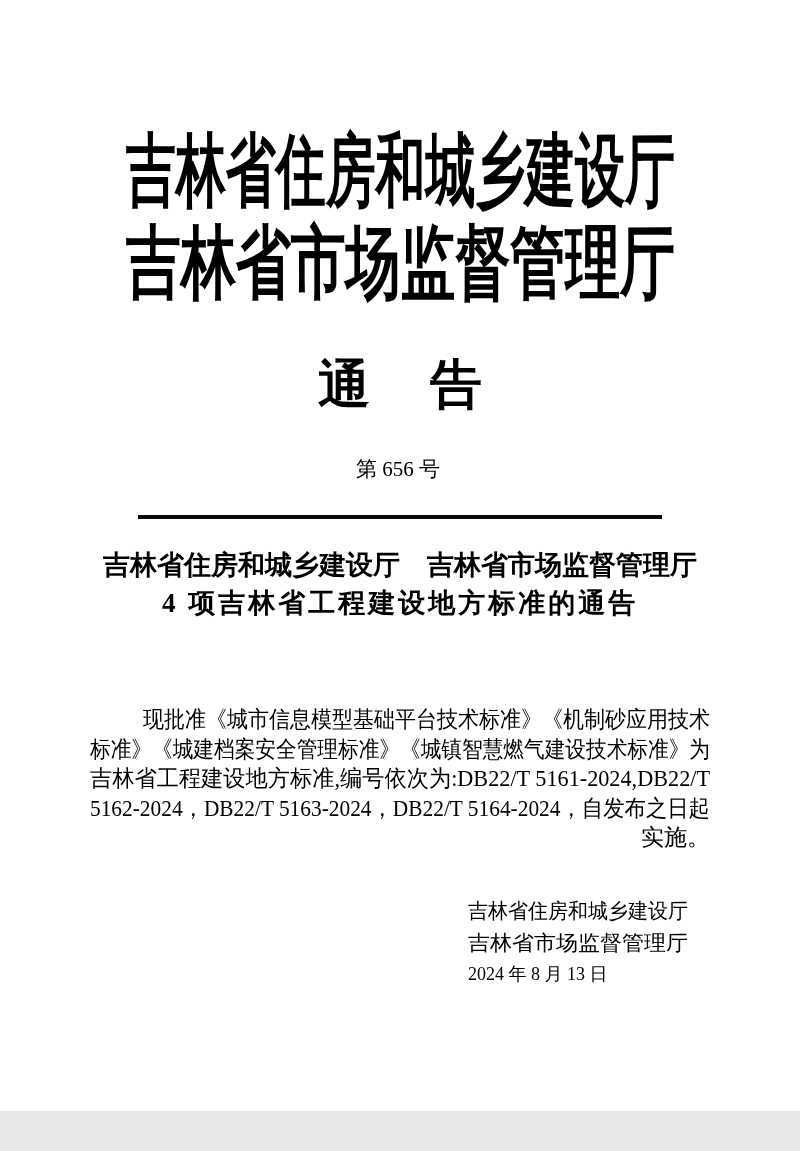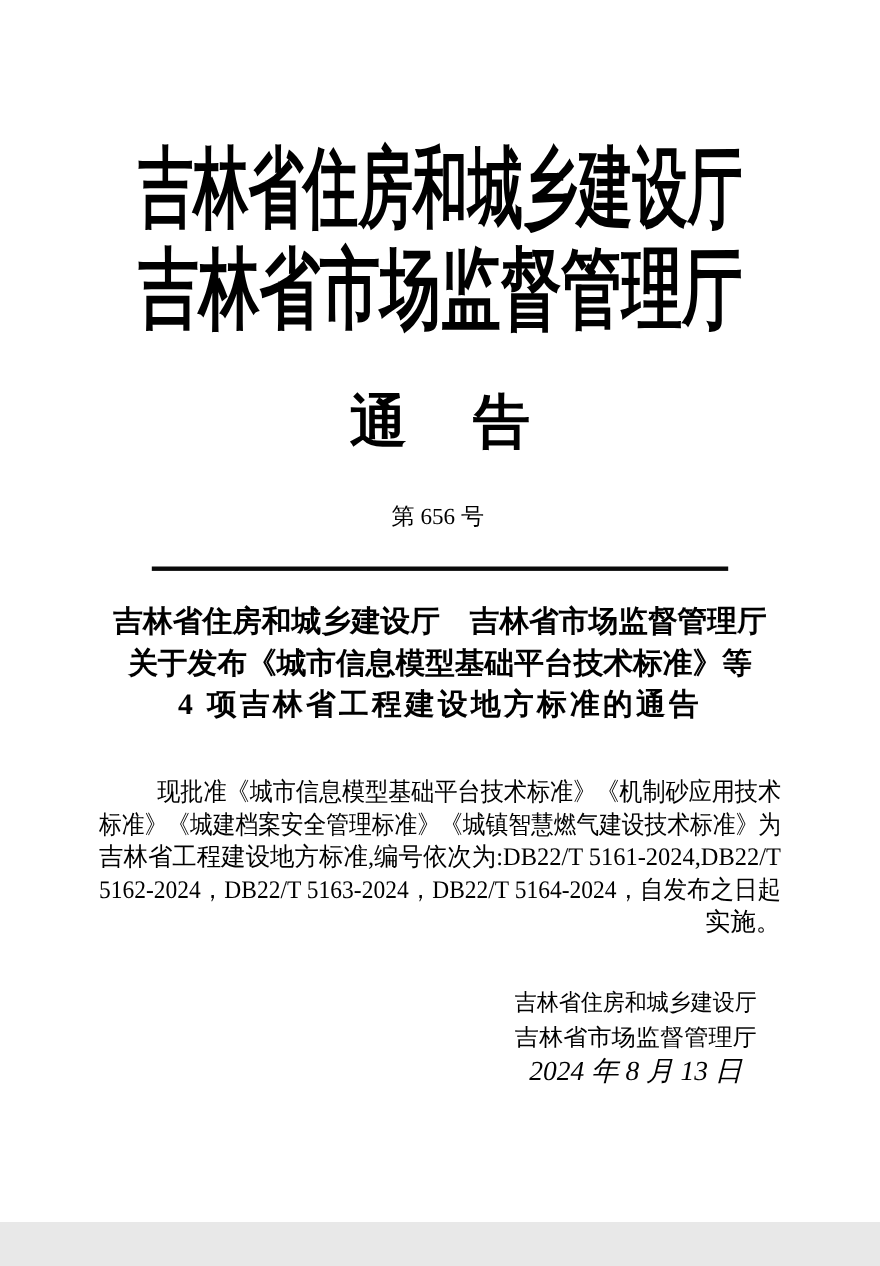--- a/index.html
+++ b/index.html
@@ -44,21 +44,21 @@
   .h-line3{letter-spacing:3px;}
   
   .body-text{position:absolute;top:705px;left:90px;width:620px;}
   .b-line{line-height:29.5px;font-size:23px;text-align:right;}
   .b-text{display:inline-block;white-space:nowrap;vertical-align:top;line-height:29.5px;}
   .b-indent{padding-left:58px;}
   
   .signature{position:absolute;top:896px;left:468px;width:220px;}
   .s-line{line-height:31.5px;font-size:21px;text-align:left;}
   .s-text{display:inline-block;white-space:nowrap;vertical-align:top;line-height:31.5px;}
-  .s-date{line-height:31.5px;font-size:25px;text-align:center;font-style:italic;}
+  .s-date{line-height:31.5px;font-size:18px;text-align:left;}
 </style>
 </head>
 <body>
 
 <div class="page">
 
   <header class="masthead">
     <div class="m-line">
       <span class="m-text" style="transform-origin: left center; transform: scale(0.998182, 1.6);">吉林省住房和城乡建设厅</span>
     </div>
@@ -71,21 +71,20 @@
     <span>通</span>
     <span>告</span>
   </div>
 
   <div class="issue-no">第 656 号</div>
 
   <div class="rule"></div>
 
   <div class="heading">
     <div class="h-line">吉林省住房和城乡建设厅　吉林省市场监督管理厅</div>
-    <div class="h-line">关于发布《城市信息模型基础平台技术标准》等</div>
     <div class="h-line h-line3">4 项吉林省工程建设地方标准的通告</div>
   </div>
 
   <div class="body-text">
     <div class="b-line">
       <span class="b-text b-indent" style="transform-origin: left center; transform: scale(0.913108, 1);">现批准《城市信息模型基础平台技术标准》《机制砂应用技术</span>
     </div>
     <div class="b-line">
       <span class="b-text" style="transform-origin: left center; transform: scale(0.898551, 1);">标准》《城建档案安全管理标准》《城镇智慧燃气建设技术标准》为</span>
     </div>

